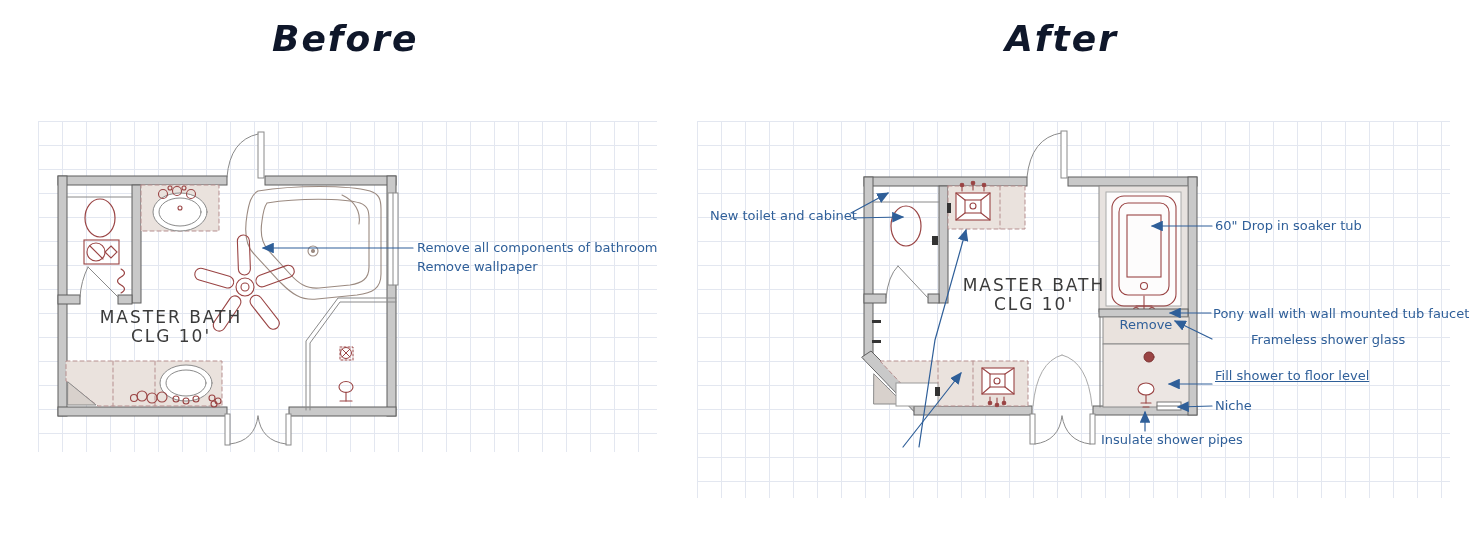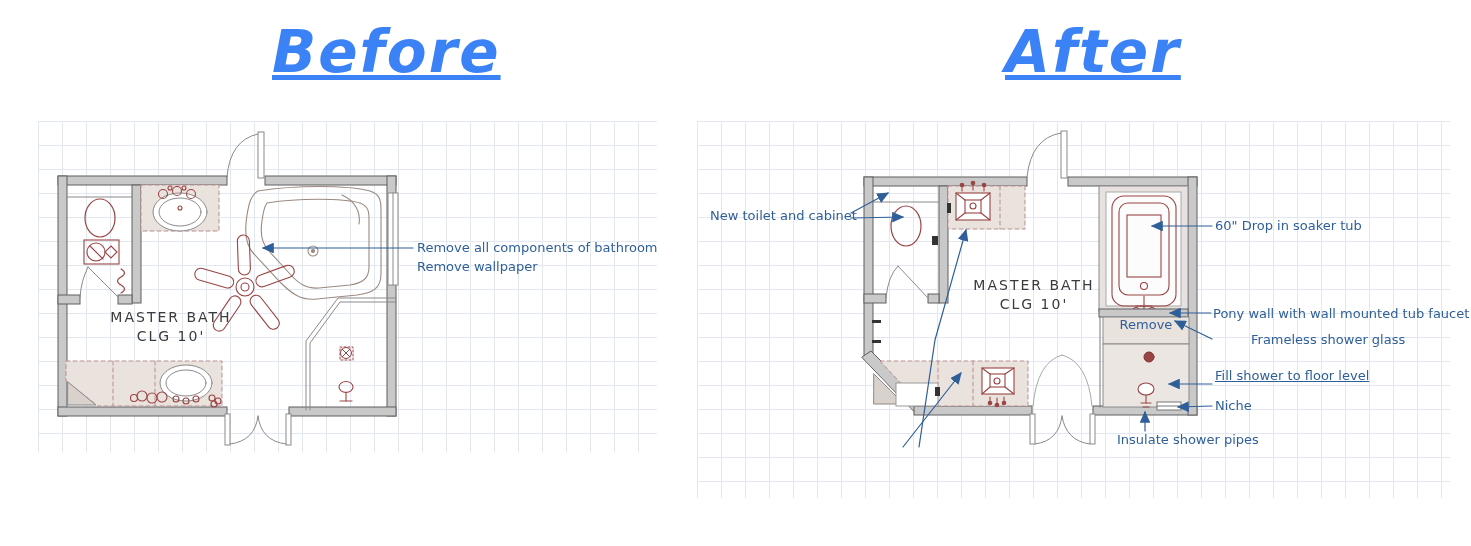--- a/index.html
+++ b/index.html
@@ -1,30 +1,30 @@
 <!DOCTYPE html>
 <html><head>
 <meta charset="utf-8">
 <style>
   html,body{margin:0;padding:0;background:#ffffff;}
   #canvas{position:relative;width:1471px;height:546px;background:#ffffff;overflow:hidden;
           font-family:"DejaVu Sans",sans-serif;}
   .title{position:absolute;font-family:"DejaVu Sans",sans-serif;font-style:italic;font-weight:600;
-         font-size:58px;color:#3b82f6;letter-spacing:2px;text-decoration:underline;}
+         font-size:36px;color:#0f172a;letter-spacing:2px;}
   #title-before{left:272px;top:18px;}
   #title-after{left:1005px;top:18px;}
   .grid{position:absolute;
         background-image:linear-gradient(to right,#e3e7f0 1px,transparent 1px),
                          linear-gradient(to bottom,#e3e7f0 1px,transparent 1px);
         background-size:24px 24px;background-color:#ffffff;}
   #grid-before{left:38px;top:121px;width:619px;height:331px;}
   #grid-after{left:697px;top:121px;width:753px;height:377px;}
   svg#plans{position:absolute;left:0;top:0;}
   .note{position:absolute;font-size:13px;color:#2f5f99;white-space:nowrap;}
-  .roomlabel{position:absolute;font-size:14px;color:#3b3b3b;letter-spacing:2px;
+  .roomlabel{position:absolute;font-size:17px;color:#3b3b3b;letter-spacing:2px;
              text-align:center;line-height:19px;white-space:nowrap;}
   .cabblock{position:absolute;left:752px;top:431px;width:305px;text-align:center;
             font-size:13px;color:#2f5f99;line-height:19px;}
   #bench-label{position:absolute;left:1108px;top:317px;width:76px;text-align:center;
                font-size:13px;color:#2f5f99;}
   #note-new-toilet{left:710px;top:208px;width:138px;text-align:right;}
 </style>
 </head>
 <body>
 
@@ -313,16 +313,16 @@
 
   <div class="note" style="left:417px;top:240px;text-align:center;">Remove all components of bathroom</div>
   <div class="note" style="left:417px;top:259px;">Remove wallpaper</div>
 
   <div class="note" id="note-new-toilet">New toilet and cabinet</div>
   <div class="note" style="left:1215px;top:218px;">60" Drop in soaker tub</div>
   <div class="note" style="left:1213px;top:306px;">Pony wall with wall mounted tub faucet</div>
   <div class="note" style="left:1215px;top:332px;margin-left:36px;">Frameless shower glass</div>
   <div class="note" style="left:1215px;top:368px;text-decoration:underline;">Fill shower to floor level</div>
   <div class="note" style="left:1215px;top:398px;">Niche</div>
-  <div class="note" style="left:1101px;top:432px;margin-left:16px;">Insulate shower pipes</div>
+  <div class="note" style="left:1101px;top:432px;">Insulate shower pipes</div>
 
 
 </div>
 
 </body></html>

